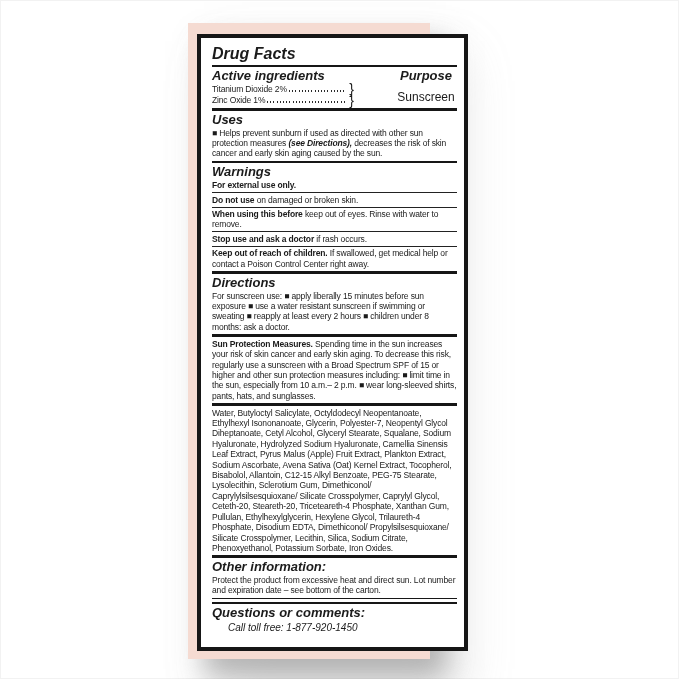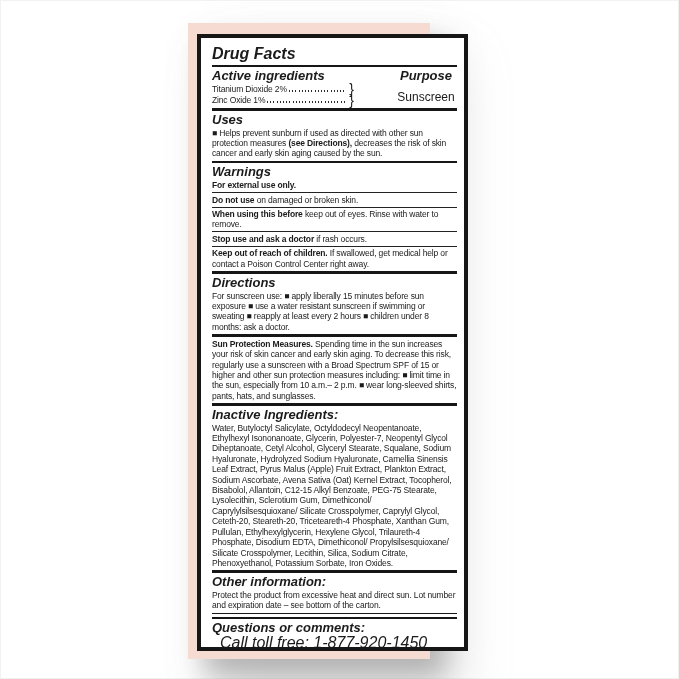--- a/index.html
+++ b/index.html
@@ -19,22 +19,22 @@
     padding:7px 7px 5px 11px;overflow:hidden;
   }
   .df-title{font-style:italic;font-weight:bold;font-size:16px;line-height:17px;margin:0 0 3px;}
   .rule{background:#161616;height:2.5px;margin:2px 0;border:0;}
   .rule.title-rule{height:2px;margin:0 0 2px;}
   .rule.thin{height:1px;margin:1.5px 0;background:#222;}
   .rule.dbl{background:none;height:3px;border-top:1px solid #161616;border-bottom:2.5px solid #161616;margin:2px 0;}
   .sec-h{font-style:italic;font-weight:bold;font-size:13px;line-height:14px;margin:0 0 1px;}
   .body{font-size:8.5px;line-height:10.4px;letter-spacing:-0.15px;margin:0;}
   .lead{font-weight:bold;}
-  .em-bi{font-weight:bold;}
-  .call{font-style:italic;font-size:16px;line-height:13px;margin:1px 8px 0;}
+  .em-bi{font-weight:bold;font-style:italic;}
+  .call{font-style:italic;font-size:10px;line-height:13px;margin:1px 16px 0;}
   
   .ai-grid{display:flex;align-items:stretch;margin-bottom:1px;gap:41px;}
   .ai-left{flex:1;min-width:0;}
   .ai-right{width:62px;text-align:center;}
   .ai-line{display:flex;align-items:center;font-size:8.5px;line-height:11px;letter-spacing:-0.15px;}
   .ai-name{white-space:nowrap;}
   .dots{
     flex:1;height:1.5px;margin:3px 2px 0 2px;
     background-image:repeating-linear-gradient(to right,#2a2a2a 0 1px,transparent 1px 3.2px);
   }
@@ -94,21 +94,20 @@
 
       <h2 class="sec-h">Directions</h2>
       <p class="body">For sunscreen use: ■  apply liberally 15 minutes before sun exposure  ■  use a water resistant sunscreen if swimming or sweating ■  reapply at least every 2 hours ■ children under 8 months: ask a doctor.</p>
 
       <div class="rule"></div>
 
       <p class="body"><span class="lead">Sun Protection Measures.</span><span> Spending time in the sun increases your risk of skin cancer and early skin aging. To decrease this risk, regularly use a sunscreen with a Broad Spectrum SPF of 15 or higher and other sun protection measures including: ■ limit time in the sun, especially from 10 a.m.– 2 p.m. ■ wear long-sleeved shirts, pants, hats, and sunglasses.</span></p>
 
       <div class="rule"></div>
 
-      <h2 class="sec-h">Inactive Ingredients:</h2>
       <p class="body">Water, Butyloctyl Salicylate, Octyldodecyl Neopentanoate, Ethylhexyl Isononanoate, Glycerin, Polyester-7, Neopentyl Glycol Diheptanoate, Cetyl Alcohol, Glyceryl Stearate, Squalane, Sodium Hyaluronate, Hydrolyzed Sodium Hyaluronate, Camellia Sinensis Leaf Extract, Pyrus Malus (Apple) Fruit Extract, Plankton Extract, Sodium Ascorbate, Avena Sativa (Oat) Kernel Extract, Tocopherol, Bisabolol, Allantoin, C12-15 Alkyl Benzoate, PEG-75 Stearate, Lysolecithin, Sclerotium Gum, Dimethiconol/ Caprylylsilsesquioxane/ Silicate Crosspolymer, Caprylyl Glycol, Ceteth-20, Steareth-20, Triceteareth-4 Phosphate, Xanthan Gum, Pullulan, Ethylhexylglycerin, Hexylene Glycol, Trilaureth-4 Phosphate, Disodium EDTA, Dimethiconol/ Propylsilsesquioxane/ Silicate Crosspolymer, Lecithin, Silica, Sodium Citrate, Phenoxyethanol, Potassium Sorbate, Iron Oxides.</p>
 
       <div class="rule"></div>
 
       <h2 class="sec-h">Other information:</h2>
       <p class="body">Protect the product from excessive heat and direct sun. Lot number and expiration date – see bottom of the carton.</p>
 
       <div class="rule dbl"></div>
 
       <h2 class="sec-h">Questions or comments:</h2>

